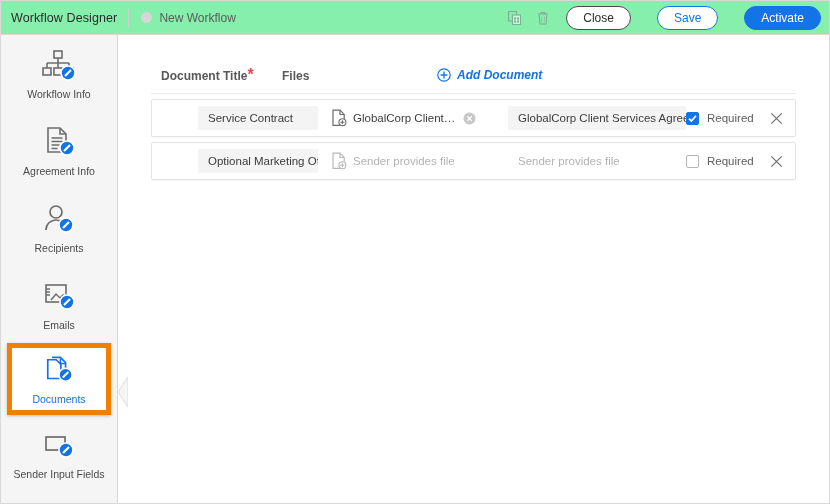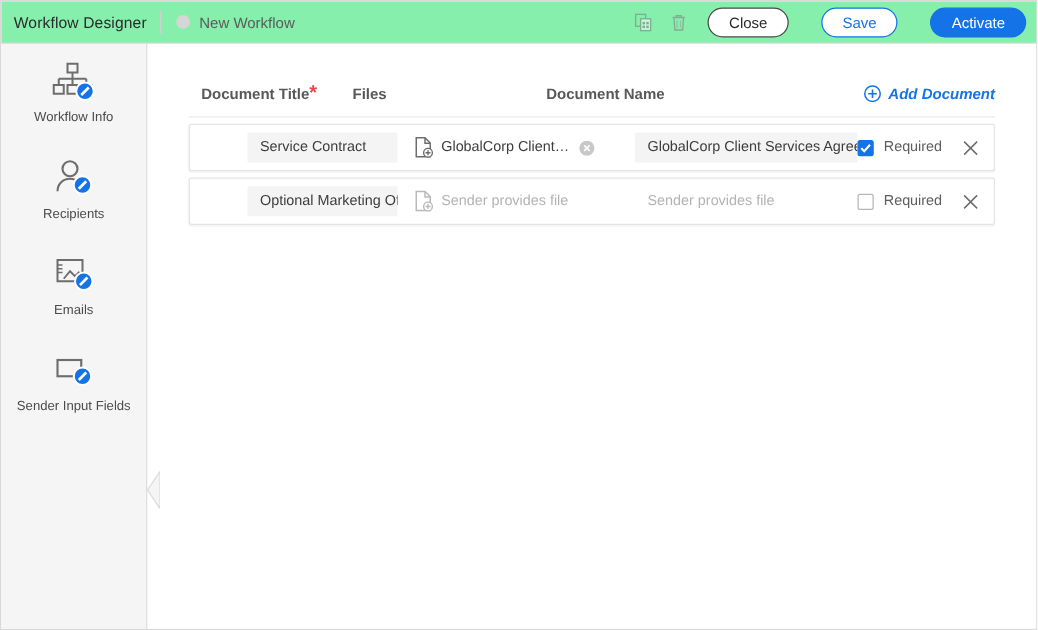--- a/index.html
+++ b/index.html
@@ -321,20 +321,32 @@
           <rect x="2" y="19" width="8" height="7" fill="none" stroke="#6d6d6d" stroke-width="1.6"></rect>
           <rect x="13" y="19" width="8" height="7" fill="none" stroke="#6d6d6d" stroke-width="1.6"></rect>
           <rect x="24" y="19" width="8" height="7" fill="none" stroke="#6d6d6d" stroke-width="1.6"></rect>
           <circle cx="27" cy="24" r="7" fill="#1473e6" stroke="#ffffff" stroke-width="1.6"></circle>
           <path d="M24 27l6-6" stroke="#ffffff" stroke-width="2.1"></path>
         </svg>
       </div>
       <div class="nav-label">Workflow Info</div>
     </div>
 
+    <div class="nav-item">
+      <div class="nav-icon">
+        <svg width="34" height="32" viewBox="0 0 34 32">
+          <path d="M6 2h12l6 6v18H6z" fill="none" stroke="#6d6d6d" stroke-width="1.6"></path>
+          <path d="M18 2v6h6" fill="none" stroke="#6d6d6d" stroke-width="1.6"></path>
+          <path d="M9.5 12h11M9.5 15.5h11M9.5 19h8M9.5 22.5h6" stroke="#6d6d6d" stroke-width="1.4"></path>
+          <circle cx="25" cy="22" r="7" fill="#1473e6" stroke="#ffffff" stroke-width="1.6"></circle>
+          <path d="M22 25l6-6" stroke="#ffffff" stroke-width="2.1"></path>
+        </svg>
+      </div>
+      <div class="nav-label">Agreement Info</div>
+    </div>
 
     <div class="nav-item">
       <div class="nav-icon">
         <svg width="34" height="32" viewBox="0 0 34 32">
           <circle cx="14" cy="9" r="6" fill="none" stroke="#6d6d6d" stroke-width="1.7"></circle>
           <path d="M4 27c0-6 4.5-10 10-10s10 4 10 10" fill="none" stroke="#6d6d6d" stroke-width="1.7"></path>
           <circle cx="24" cy="22" r="7" fill="#1473e6" stroke="#ffffff" stroke-width="1.6"></circle>
           <path d="M21 25l6-6" stroke="#ffffff" stroke-width="2.1"></path>
         </svg>
       </div>
@@ -347,20 +359,32 @@
           <rect x="4" y="5" width="20" height="17" fill="none" stroke="#6d6d6d" stroke-width="1.6"></rect>
           <path d="M4 9h4M4 12h4M4 15h4" stroke="#6d6d6d" stroke-width="1.3"></path>
           <path d="M9 20l5-6 4 4 3-3 3 5" fill="none" stroke="#6d6d6d" stroke-width="1.5"></path>
           <circle cx="25" cy="22" r="7" fill="#1473e6" stroke="#ffffff" stroke-width="1.6"></circle>
           <path d="M22 25l6-6" stroke="#ffffff" stroke-width="2.1"></path>
         </svg>
       </div>
       <div class="nav-label">Emails</div>
     </div>
 
+    <div class="nav-item active">
+      <div class="nav-icon">
+        <svg width="34" height="30" viewBox="0 0 34 32">
+          <path d="M5 4h9l5 5v15H5z" fill="none" stroke="#1473e6" stroke-width="1.8"></path>
+          <path d="M9.5 1.5h9l5.5 5.5v14" fill="none" stroke="#1473e6" stroke-width="1.8"></path>
+          <path d="M18.5 2.5V8h5" fill="none" stroke="#1473e6" stroke-width="1.6"></path>
+          <circle cx="24" cy="20" r="7" fill="#1473e6" stroke="#ffffff" stroke-width="1.7"></circle>
+          <path d="M21 23l6-6" stroke="#ffffff" stroke-width="2.1"></path>
+        </svg>
+      </div>
+      <div class="nav-label">Documents</div>
+    </div>
 
     <div class="nav-item">
       <div class="nav-icon">
         <svg width="34" height="28" viewBox="0 0 34 28">
           <rect x="4" y="4" width="19" height="13" fill="none" stroke="#6d6d6d" stroke-width="1.7"></rect>
           <circle cx="24" cy="17" r="7" fill="#1473e6" stroke="#ffffff" stroke-width="1.6"></circle>
           <path d="M21 20l6-6" stroke="#ffffff" stroke-width="2.1"></path>
         </svg>
       </div>
       <div class="nav-label">Sender Input Fields</div>
@@ -374,23 +398,20 @@
   </div>
 
   <div class="content">
 
     <div class="table-head">
       <div class="col-title">
         <span class="th">Document Title</span><span class="req-star">*</span>
       </div>
       <div class="col-files">
         <span class="th">Files</span>
-      </div>
-      <div class="col-name">
-        <span class="th">Document Name</span>
       </div>
       <div class="col-right">
         <div class="add-doc">
           <span class="plus-circle">
             <svg width="14" height="14" viewBox="0 0 14 14">
               <circle cx="7" cy="7" r="6.2" fill="none" stroke="#1473e6" stroke-width="1.2"></circle>
               <path d="M7 3.6v6.8M3.6 7h6.8" stroke="#1473e6" stroke-width="1.3"></path>
             </svg>
           </span>
           <span>Add Document</span>

